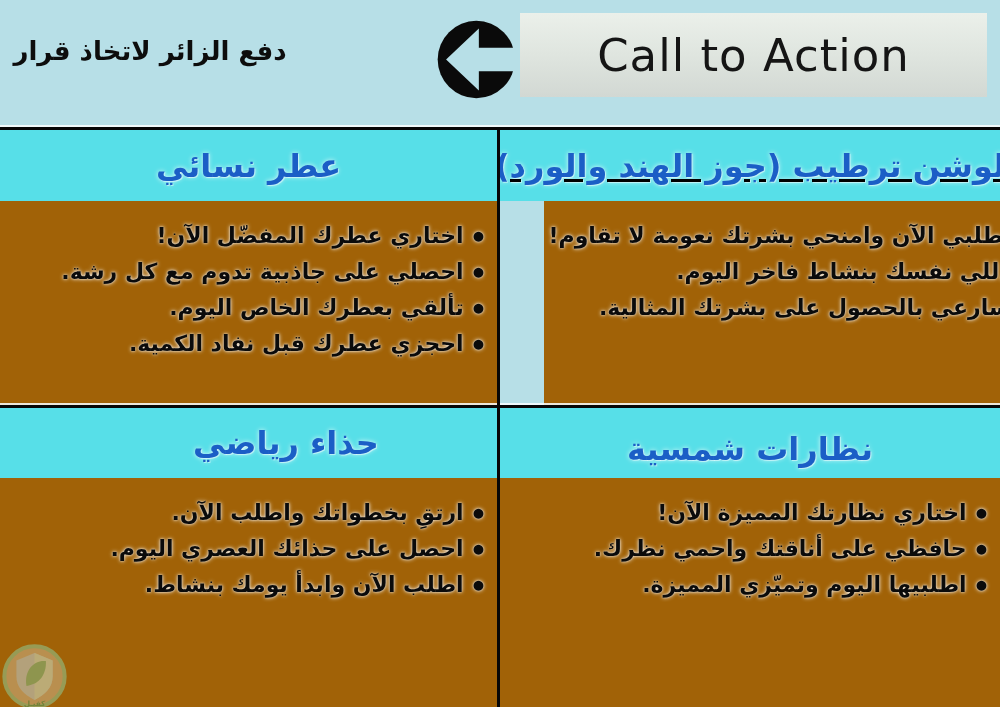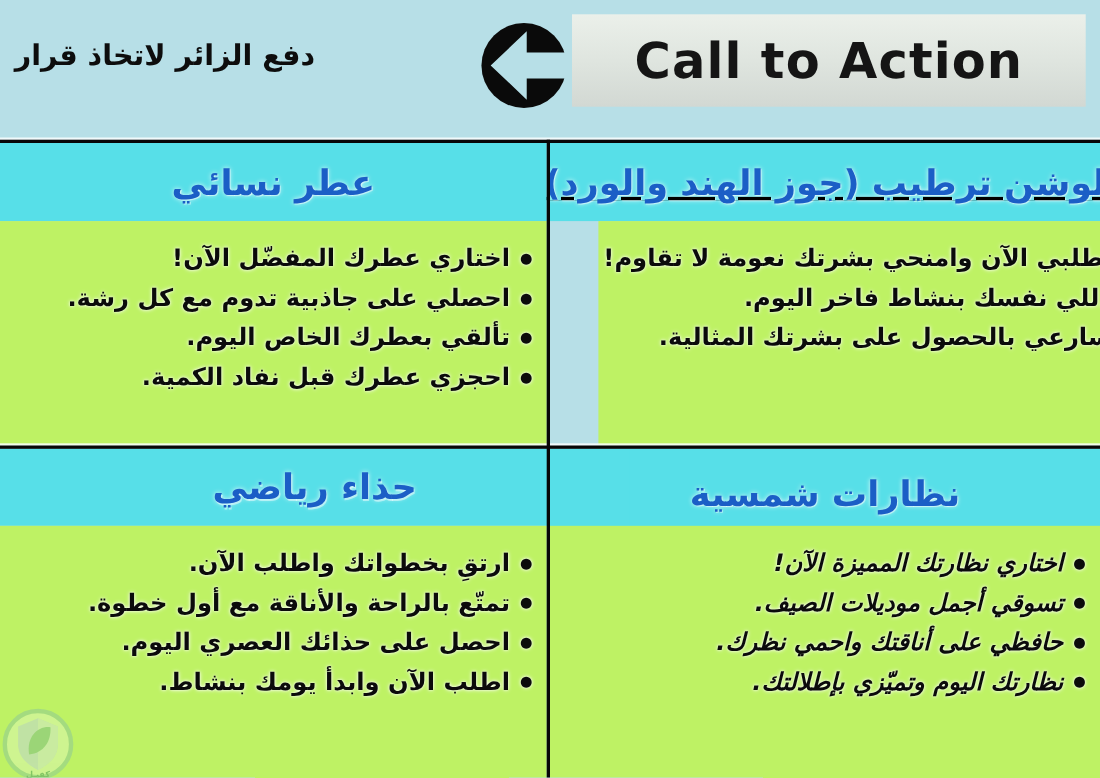--- a/index.html
+++ b/index.html
@@ -10,21 +10,21 @@
     font-family:"DejaVu Sans", sans-serif;
   }
 
   
   .cta-box {
     position:absolute; left:520px; top:13px; width:467px; height:84px;
     background:linear-gradient(180deg,#ebf0ea 0%, #dfe5df 50%, #d2d8d3 100%);
     display:flex; align-items:center; justify-content:center;
   }
   .cta-title {
-    font-size:45px; font-weight:bold; color:#151515; letter-spacing:1px;
+    font-size:45px; font-weight:normal; color:#151515; letter-spacing:1px;
     white-space:nowrap;
   }
   .arrow-wrap { position:absolute; left:436px; top:17px; width:84px; height:85px; }
   .arrow-wrap svg { width:100%; height:100%; display:block; }
   .hdr-sub {
     position:absolute; left:-5px; top:36px; width:310px;
     direction:rtl; text-align:center;
     font-size:26px; font-weight:bold; color:#0d0d0d; white-space:nowrap;
   }
 
@@ -46,25 +46,25 @@
   #bar-tr { left:500px; top:130px; width:500px; height:71px;text-decoration:underline; }
   #bar-bl { left:0;    top:408px; width:572px; height:70px; }
   #bar-br { left:500px; top:408px; width:500px; height:82px;text-align:right; }
   .bar h2 {
     margin:0; direction:rtl; font-size:32px; font-weight:bold; color:#1b5ec6;
     text-shadow:0 0 5px rgba(255,255,255,.8), 1px 1px 0 rgba(255,255,255,.45);
     white-space:nowrap;
   }
 
   
-  .area { position:absolute; background:#bef264; }
+  .area { position:absolute; background:#a16207; }
   #area-tl { left:0;    top:201px; width:497px; height:204px; }
   #area-tr { left:500px; top:201px; width:500px; height:204px;margin-left:44px; }
   #area-bl { left:0;    top:478px; width:497px; height:229px;padding-left:39px; }
-  #area-br { left:500px; top:478px; width:500px; height:229px;font-style:italic; }
+  #area-br { left:500px; top:478px; width:500px; height:229px; }
 
   .blist { margin:0; padding:17px 13px 0 6px; list-style:none; direction:rtl; }
   .blist li {
     font-size:22px; font-weight:bold; color:#0b0b0b;
     line-height:36px; text-align:right; white-space:nowrap;
     text-shadow:0 0 4px rgba(255,255,255,.9), 0 0 2px rgba(255,255,255,.7);
   }
   .blist li::before {
     content:"●"; font-size:13px; margin-inline-end:9px; vertical-align:3px; color:#0b0b0b;
   }
@@ -124,30 +124,28 @@
     <li>اختاري عطرك المفضّل الآن!</li>
     <li>احصلي على جاذبية تدوم مع كل رشة.</li>
     <li>تألقي بعطرك الخاص اليوم.</li>
     <li>احجزي عطرك قبل نفاد الكمية.</li>
   </ul>
 </div>
 
 <div class="area" id="area-br">
   <ul class="blist">
     <li>اختاري نظارتك المميزة الآن!</li>
-    <li>تسوقي أجمل موديلات الصيف.</li>
     <li>حافظي على أناقتك واحمي نظرك.</li>
-    <li>نظارتك اليوم وتميّزي بإطلالتك.</li>
+    <li>اطلبيها اليوم وتميّزي المميزة.</li>
   </ul>
 </div>
 
 <div class="area" id="area-bl">
   <ul class="blist">
     <li>ارتقِ بخطواتك واطلب الآن.</li>
-    <li>تمتّع بالراحة والأناقة مع أول خطوة.</li>
     <li>احصل على حذائك العصري اليوم.</li>
     <li>اطلب الآن وابدأ يومك بنشاط.</li>
   </ul>
 </div>
 
 <div class="watermark">
   <svg viewBox="0 0 100 100" aria-hidden="true">
     <circle cx="50" cy="50" r="45" fill="#f2f8f5" fill-opacity="0.55" stroke="#8fca96" stroke-width="6"></circle>
     <path d="M50 15 L77 26 V50 C77 66 66 77 50 85 C34 77 23 66 23 50 V26 Z" fill="#c3d5da"></path>
     <path d="M50 15 L77 26 V50 C77 66 66 77 50 85 Z" fill="#d2e7d1"></path>

